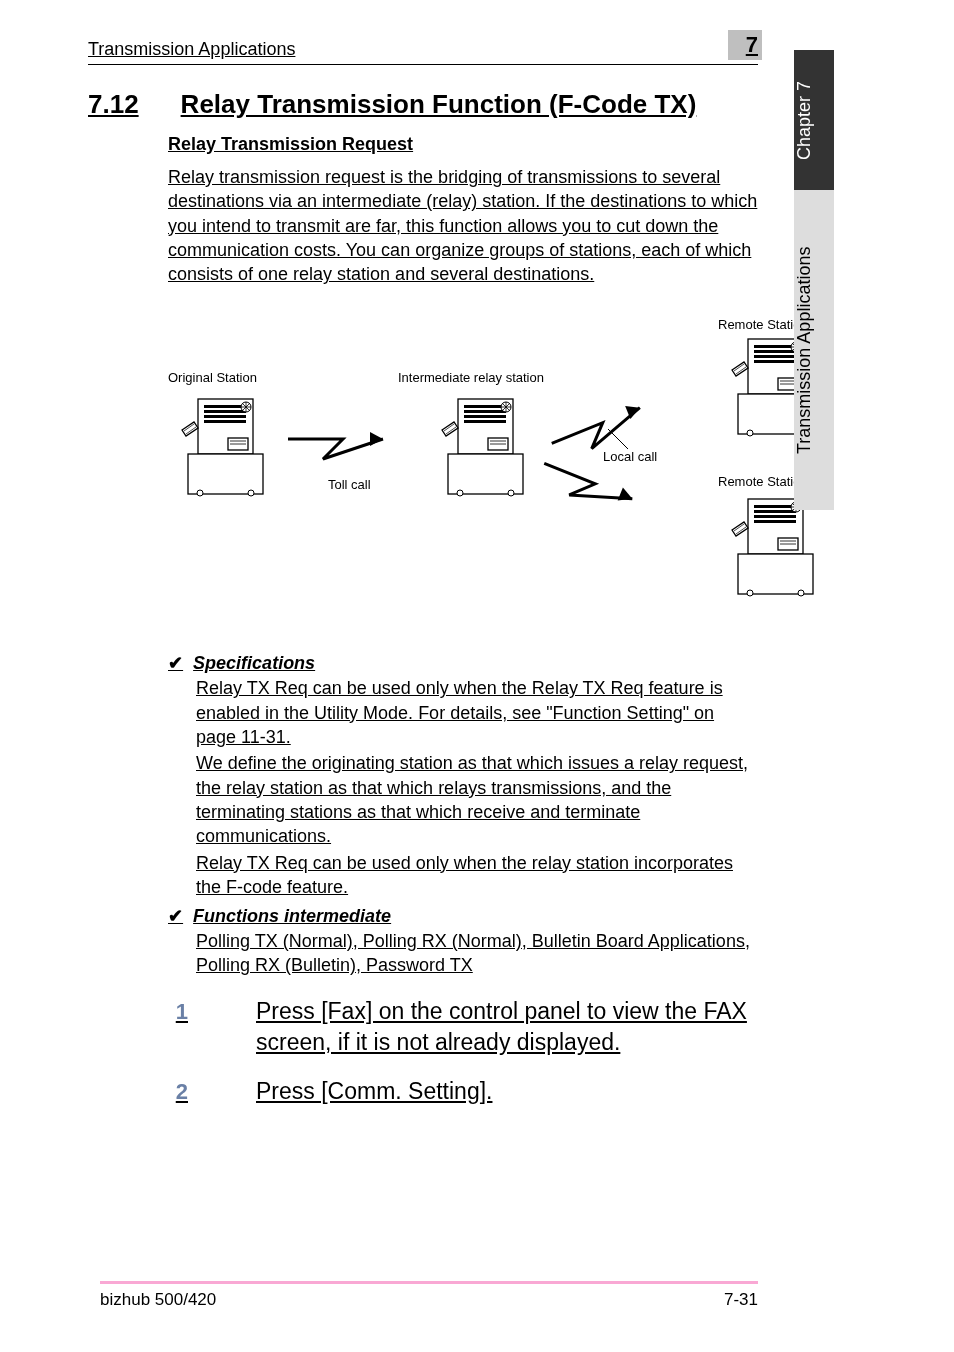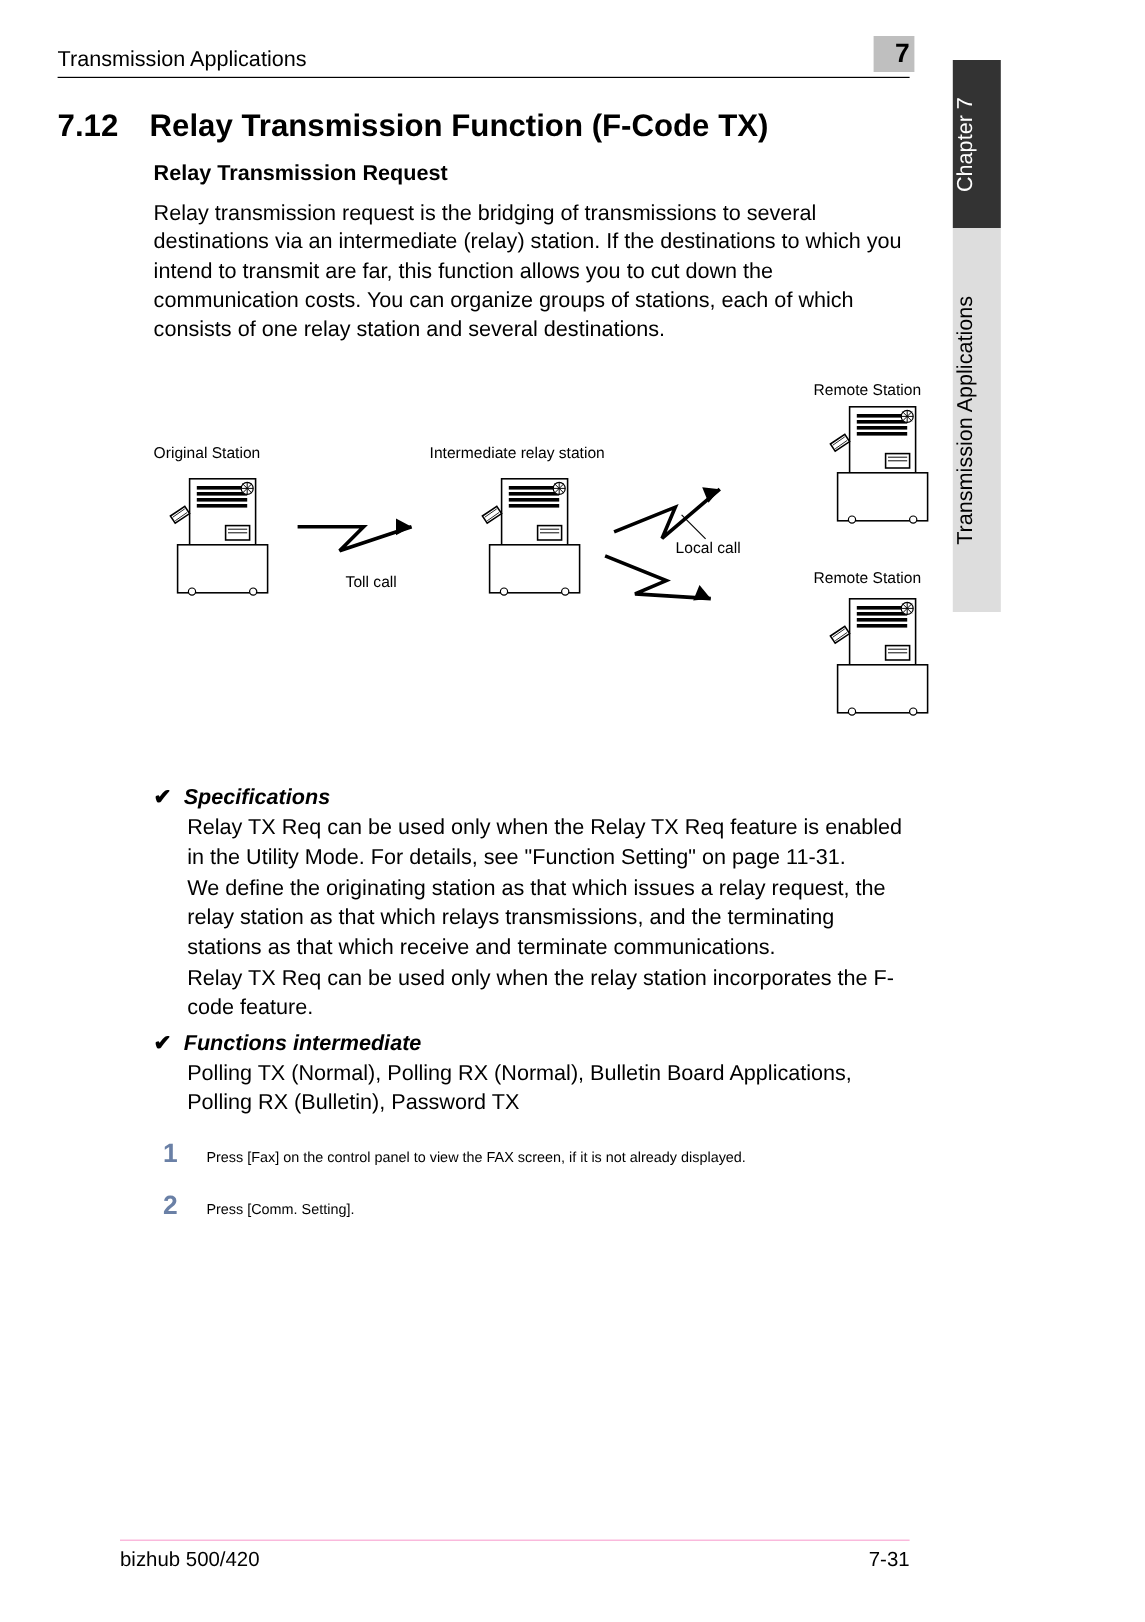--- a/index.html
+++ b/index.html
@@ -10,21 +10,22 @@
     height: 1352px;
     font-family: Arial, Helvetica, sans-serif;
     background: #fff;
     color: #000;
     position: relative;
   }
   .page {
     width: 848px;
     height: 1352px;
     position: relative;
-    padding: 30px 90px 0 48px;
+    padding: 30px 90px 0 88px;
+    text-decoration: underline;
   }
   .header-row {
     display: flex;
     align-items: flex-end;
     justify-content: space-between;
     border-bottom: 1px solid #000;
     padding-bottom: 4px;
     margin-bottom: 18px;
   }
   .header-title {
@@ -40,21 +41,21 @@
     font-size: 22px;
     text-align: right;
     padding-right: 4px;
     padding-top: 0px;
     line-height: 30px;
     margin-right: -4px;
   }
   .section-title {
     display: flex;
     align-items: flex-start;
-    gap: 26px;
+    gap: 42px;
     margin: 24px 0 14px 0;
   }
   .sec-num {
     font-size: 26px;
     font-weight: bold;
   }
   .sec-text {
     font-size: 26px;
     font-weight: bold;
   }
@@ -95,30 +96,31 @@
     margin-bottom: 18px;
   }
   .step-num {
     color: #6a80a6;
     font-weight: bold;
     font-size: 22px;
     width: 20px;
     text-align: right;
   }
   .step-text {
-    font-size: 12px;
+    font-size: 23px;
     line-height: 1.35;
     flex: 1;
+    margin-left: 44px;
   }
   .footer {
     position: absolute;
     bottom: 42px;
     left: 100px;
     right: 90px;
-    border-top: 1px solid #f9a8d4;
+    border-top: 3px solid #f9a8d4;
     padding-top: 6px;
     display: flex;
     justify-content: space-between;
     font-size: 17px;
   }
   
   .side-tab {
     position: absolute;
     right: 14px;
     width: 40px;

